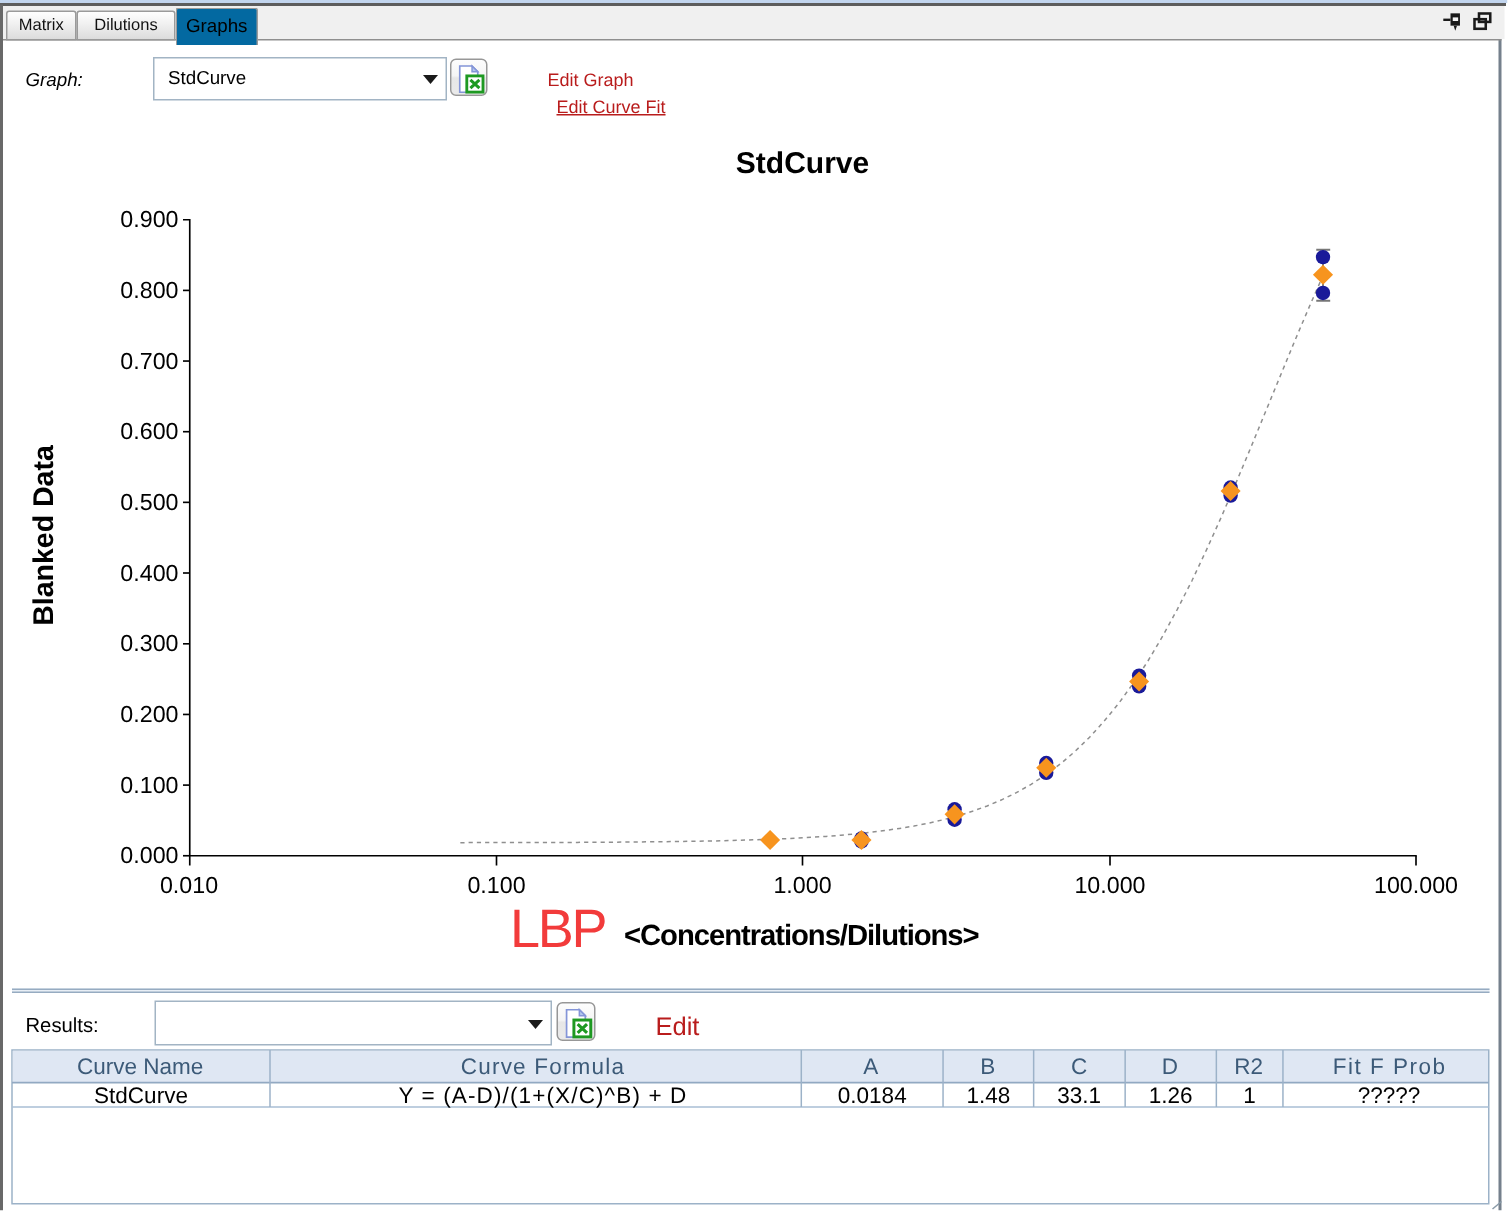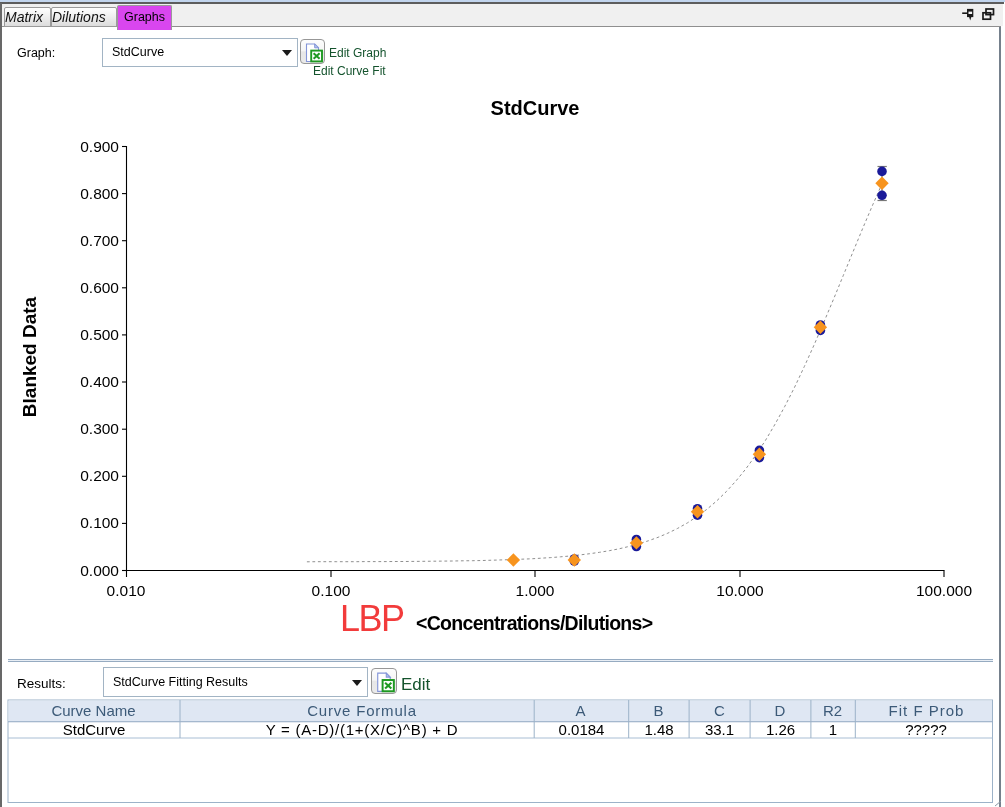--- a/index.html
+++ b/index.html
@@ -1,22 +1,22 @@
 <!DOCTYPE html>
 <html><head>
 <meta charset="utf-8">
 <style>
   html,body{margin:0;padding:0;}
   body{width:1005px;height:807px;position:relative;background:#ffffff;
        font-family:"Liberation Sans", sans-serif;overflow:hidden;}
   .abs{position:absolute;}
   .tab{position:absolute;top:7px;height:18px;border:1px solid #9a9a9a;border-radius:2px 2px 0 0;
        background:linear-gradient(#fefefe,#f0f0f0 45%,#dcdcdc);
-       font-size:14px;color:#111;line-height:19px;font-style:italic;}
-  .link{position:absolute;color:#14532d;font-size:12px;}
+       font-size:11px;color:#111;text-align:center;line-height:19px;}
+  .link{position:absolute;color:#b91c1c;font-size:12px;margin-left:36px;}
   .combo{position:absolute;background:#fff;border:1px solid #a2b4c4;}
   .combo .ct{position:absolute;left:9px;top:0;bottom:0;display:flex;align-items:center;font-size:13px;color:#000;}
   .combo .ar{position:absolute;right:5px;top:50%;margin-top:-2px;width:0;height:0;
        border-left:5.5px solid transparent;border-right:5.5px solid transparent;border-top:6px solid #1a1a1a;}
   .ibtn{position:absolute;width:25px;height:25px;border:1.5px solid #979797;border-radius:4px;box-sizing:border-box;
         background:linear-gradient(#fdfdfd,#f5f5f5 46%,#e7e7e7 52%,#eaeaea);}
 </style>
 </head>
 <body>
 
@@ -27,51 +27,51 @@
   <div class="abs" style="left:0;top:3px;width:2px;height:804px;background:#686868;"></div>
 
   <div class="abs" style="left:999.3px;top:26px;width:1.6px;height:781px;background:#75808c;"></div>
 
   <div class="abs" style="left:2px;top:4.4px;width:1001px;height:21.6px;background:#f0f0f0;"></div>
 
   <div class="abs" style="left:2px;top:26px;width:998.5px;height:1.2px;background:#8f8f8f;"></div>
 
   <div class="tab" style="left:4px;width:45px;">Matrix</div>
   <div class="tab" style="left:51px;width:64px;">Dilutions</div>
-  <div class="abs" style="left:117px;top:4.5px;width:53px;height:24px;background:#d946ef;
+  <div class="abs" style="left:117px;top:4.5px;width:53px;height:24px;background:#0369a1;
        border:1px solid #9a9a9a;border-bottom:none;border-radius:2px 2px 0 0;font-size:12.5px;text-align:center;line-height:22px;">Graphs</div>
 
   <svg class="abs" style="left:958px;top:6px;" width="40" height="17" viewBox="0 0 40 17">
     <g fill="#1a1a1a">
       <rect x="9" y="2.9" width="6.3" height="8.2"></rect>
       <rect x="10.5" y="5.6" width="3.6" height="2.4" fill="#f5f5f5"></rect>
       <rect x="4.2" y="6.4" width="4.8" height="1.6"></rect>
       <path d="M11.1 11.1 h2.2 l-1.1 3.4 z"></path>
     </g>
     <g fill="none" stroke="#1a1a1a" stroke-width="1.7">
       <rect x="28" y="3" width="7.5" height="5.6"></rect>
       <rect x="25" y="6.8" width="7.5" height="6.4"></rect>
     </g>
   </svg>
 
-  <div class="abs" style="left:17px;top:46px;font-size:12.5px;">Graph:</div>
+  <div class="abs" style="left:17px;top:46px;font-size:12.5px;font-style:italic;">Graph:</div>
   <div class="combo" style="left:102px;top:37.5px;width:194px;height:27.5px;">
     <div class="ct" style="font-size:12.5px;">StdCurve</div>
     <div class="ar"></div>
   </div>
   <div class="ibtn" style="left:300px;top:38.5px;">
     <svg width="25" height="25" viewBox="0 0 25 25">
       <path d="M5.5 4 h8.2 l3.8 3.8 v13.7 h-12 z" fill="#ffffff" stroke="#8495d8" stroke-width="1.1"></path>
       <path d="M13.7 4 v3.8 h3.8 z" fill="#b4c8ee" stroke="#8495d8" stroke-width="1"></path>
       <rect x="10.2" y="10.6" width="10.8" height="10.8" fill="#ffffff" stroke="#1e9922" stroke-width="1.9"></rect>
       <path d="M12.6 13.2 l6 5.6 m0 -5.6 l-6 5.6" stroke="#1e9922" stroke-width="2"></path>
     </svg>
   </div>
   <div class="link" style="left:329px;top:45.5px;">Edit Graph</div>
-  <div class="link" style="left:313px;top:63.5px;">Edit Curve Fit</div>
+  <div class="link" style="left:335px;top:63.5px;text-decoration:underline;">Edit Curve Fit</div>
 
   <svg class="abs" style="left:0;top:80px;" width="1005" height="570" viewBox="0 0 1005 570">
     <g transform="translate(0,-80)">
       <text x="535" y="115" text-anchor="middle" font-size="20" font-weight="bold" fill="#000">StdCurve</text>
       <text x="35.5" y="357" text-anchor="middle" font-size="19" font-weight="bold" fill="#000" transform="rotate(-90 35.5 357)">Blanked Data</text>
 
       <g stroke="#000" stroke-width="1.1" fill="none">
         <path d="M126.5 146 V577"></path>
         <path d="M126 570.5 H944.5"></path>
       </g>
@@ -150,21 +150,20 @@
         <path d="M882.0 176.5 l6.7 6.7 -6.7 6.7 -6.7 -6.7 z"></path>
       </g>
     </g>
   </svg>
 
   <div class="abs" style="left:7.5px;top:659px;width:985px;height:3.4px;background:#e8eef5;
        border-top:1px solid #96abc1;border-bottom:1px solid #96abc1;box-sizing:border-box;"></div>
 
   <div class="abs" style="left:17px;top:675.5px;font-size:13.5px;text-align:right;">Results:</div>
   <div class="combo" style="left:103px;top:666.5px;width:263px;height:28px;">
-    <div class="ct" style="font-size:12.5px;">StdCurve Fitting Results</div>
     <div class="ar"></div>
   </div>
   <div class="ibtn" style="left:370.5px;top:667.5px;width:26px;height:26px;">
     <svg width="26" height="26" viewBox="0 0 25 25">
       <path d="M5.5 4 h8.2 l3.8 3.8 v13.7 h-12 z" fill="#ffffff" stroke="#8495d8" stroke-width="1.1"></path>
       <path d="M13.7 4 v3.8 h3.8 z" fill="#b4c8ee" stroke="#8495d8" stroke-width="1"></path>
       <rect x="10.2" y="10.6" width="10.8" height="10.8" fill="#ffffff" stroke="#1e9922" stroke-width="1.9"></rect>
       <path d="M12.6 13.2 l6 5.6 m0 -5.6 l-6 5.6" stroke="#1e9922" stroke-width="2"></path>
     </svg>
   </div>

